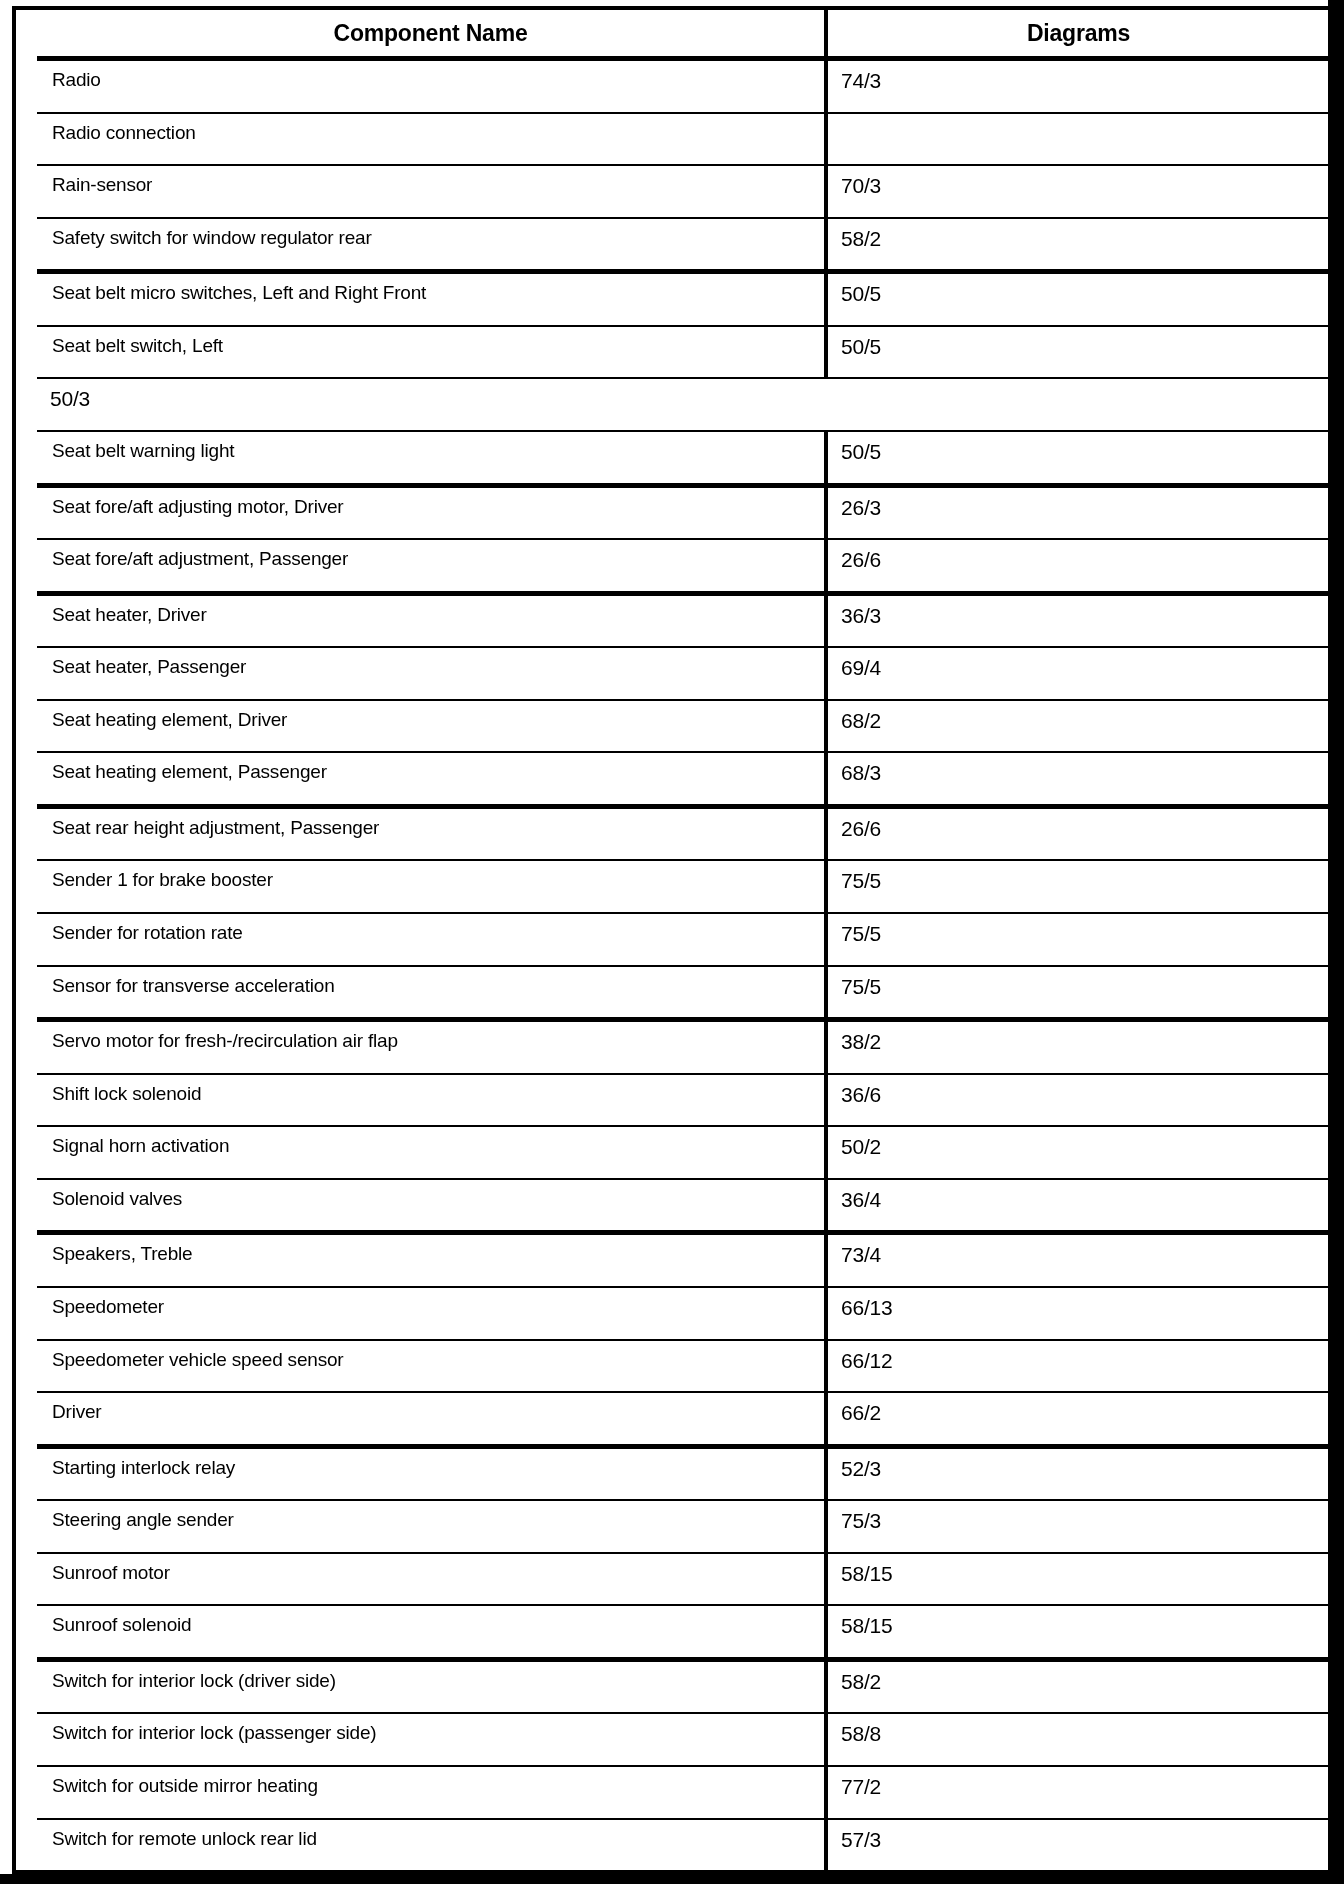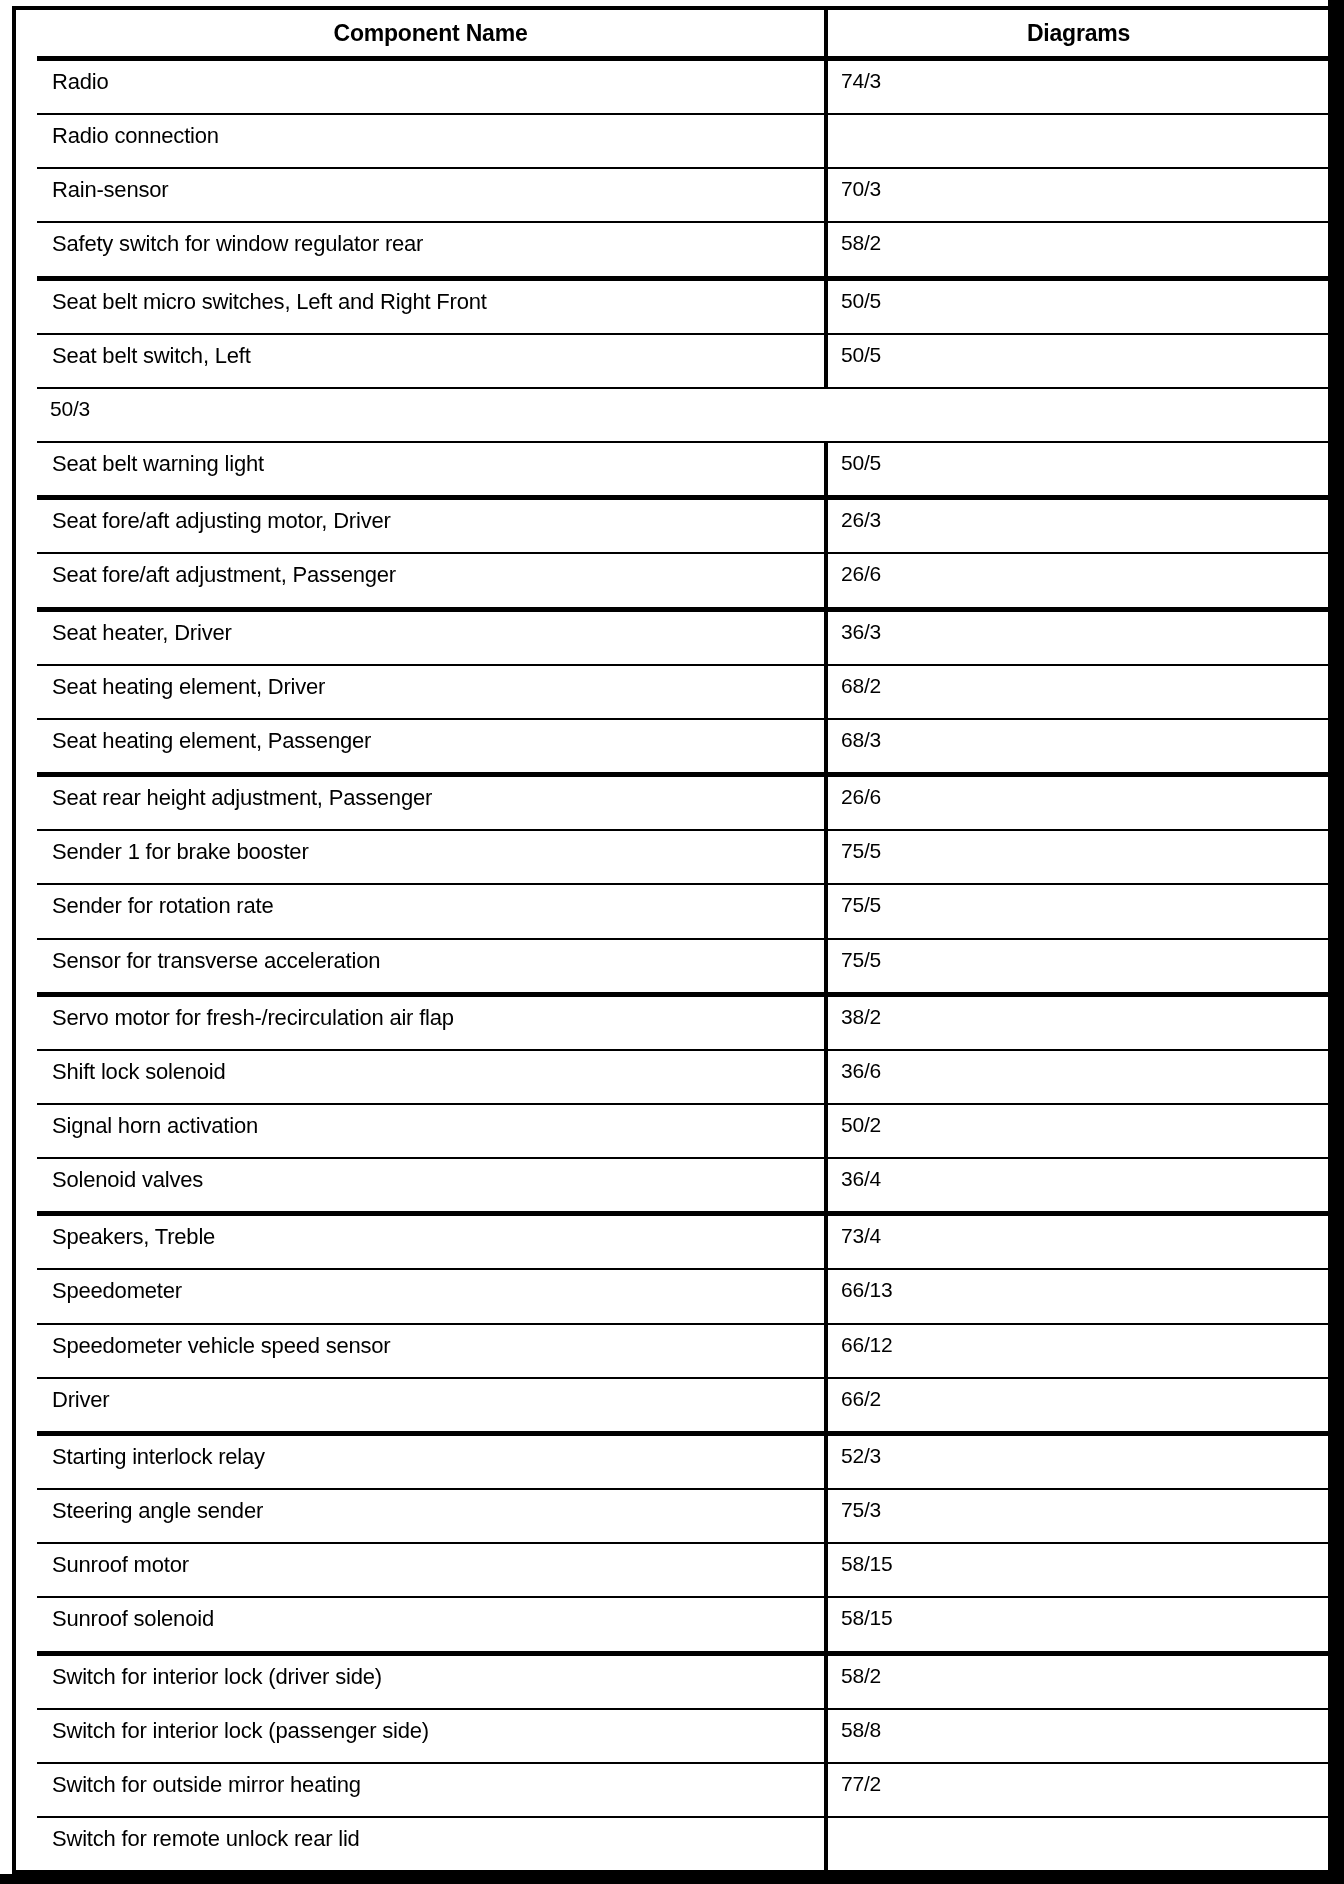--- a/index.html
+++ b/index.html
@@ -21,21 +21,21 @@
   .row{
     box-sizing:border-box;flex:1 1 0;min-height:0;
     border-bottom:2px solid #000;display:flex;
   }
   .row.thick{border-bottom-width:5px;}
   .row:last-child{border-bottom:none;}
   .c1{
     box-sizing:border-box;flex:none;width:791px;
     border-right:4px solid #000;
     padding:8px 10px 0 15px;
-    font-size:22px;letter-spacing:-0.2px;white-space:nowrap;overflow:hidden;
+    font-size:19px;letter-spacing:-0.2px;white-space:nowrap;overflow:hidden;
   }
   .c2{
     box-sizing:border-box;flex:1 1 auto;
     padding:8px 8px 0 13px;
     font-size:21px;letter-spacing:-0.2px;white-space:nowrap;overflow:hidden;
   }
   .hrow .c1,.hrow .c2{
     display:flex;align-items:center;justify-content:center;
     padding:0;font-weight:bold;font-size:23px;letter-spacing:-0.2px;
   }
@@ -87,20 +87,24 @@
       <div class="c1">Seat fore/aft adjusting motor, Driver</div>
       <div class="c2">26/3</div>
     </div>
     <div class="row thick">
       <div class="c1">Seat fore/aft adjustment, Passenger</div>
       <div class="c2">26/6</div>
     </div>
     <div class="row">
       <div class="c1">Seat heater, Driver</div>
       <div class="c2">36/3</div>
+    </div>
+    <div class="row">
+      <div class="c1">Seat heater, Passenger</div>
+      <div class="c2">69/4</div>
     </div>
     <div class="row">
       <div class="c1">Seat heating element, Driver</div>
       <div class="c2">68/2</div>
     </div>
     <div class="row thick">
       <div class="c1">Seat heating element, Passenger</div>
       <div class="c2">68/3</div>
     </div>
     <div class="row">
@@ -174,19 +178,20 @@
     <div class="row">
       <div class="c1">Switch for interior lock (passenger side)</div>
       <div class="c2">58/8</div>
     </div>
     <div class="row">
       <div class="c1">Switch for outside mirror heating</div>
       <div class="c2">77/2</div>
     </div>
     <div class="row">
       <div class="c1">Switch for remote unlock rear lid</div>
+      <div class="c2">57/3</div>
     </div>
 
   </div>
 
   <div class="edge-right"></div>
   <div class="edge-bottom"></div>
 </div>
 
 </body></html>

